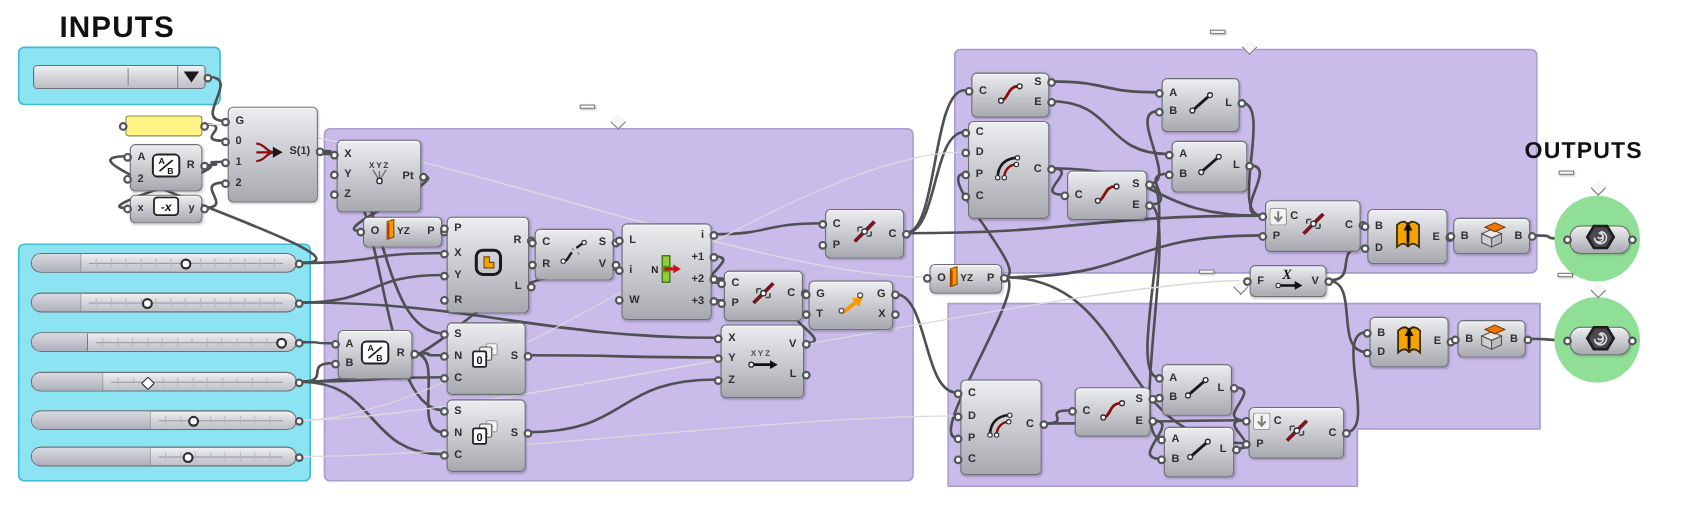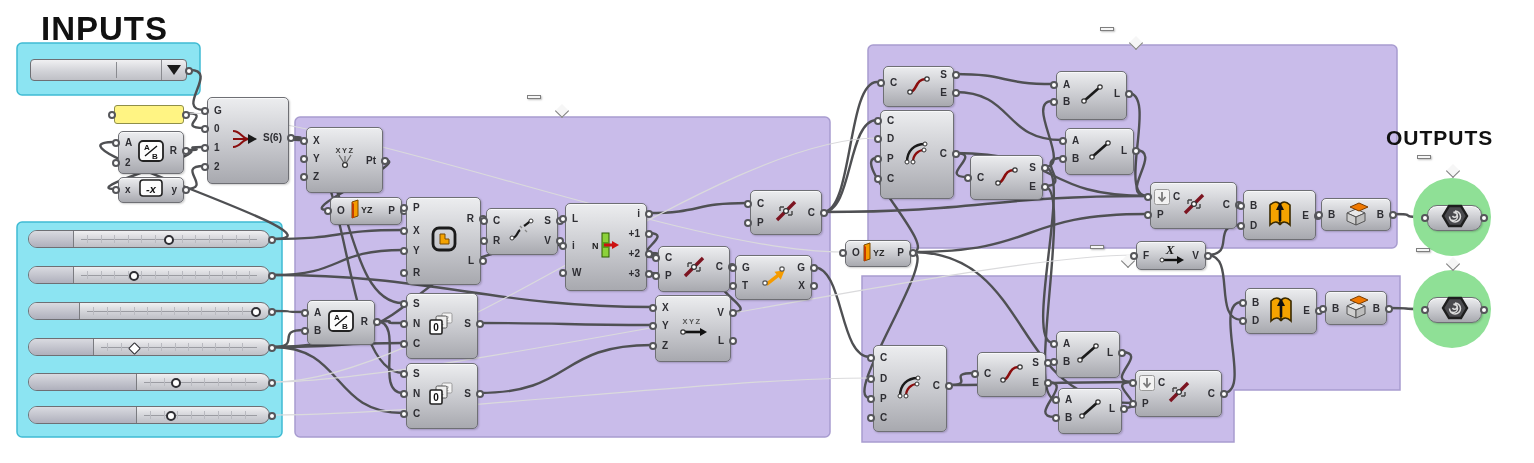--- a/index.html
+++ b/index.html
@@ -2,21 +2,21 @@
 <html><head>
 <meta charset="utf-8">
 <style>
   html,body{margin:0;padding:0;background:#fff;}
   #canvas{position:relative;width:1534px;height:463px;background:#ffffff;overflow:hidden;
           font-family:"Liberation Sans",sans-serif;}
   #groups-svg,#wires-svg{position:absolute;left:0;top:0;width:1534px;height:463px;}
   #groups-svg{z-index:1;} #wires-svg{z-index:2;}
   #nodes{position:absolute;left:0;top:0;width:100%;height:100%;z-index:3;}
   .heading{position:absolute;color:#111;font-weight:600;z-index:6;letter-spacing:1px;}
-  #h-inputs{left:41px;top:10px;font-size:33px;}
+  #h-inputs{left:54px;top:10px;font-size:27px;}
   #h-outputs{left:1386px;top:126px;font-size:21px;}
   .comp{position:absolute;background:linear-gradient(180deg,#ECEDEF 0%,#C7C8CD 55%,#A8A9AF 100%);
         border:1px solid #6E6F74;border-radius:5px;z-index:5;
         box-shadow:inset 0 1px 0 rgba(255,255,255,.65),1px 1px 2px rgba(0,0,0,.2);}
   .capsule{border-radius:10px;}
   .portlabel{position:absolute;font-size:10px;font-weight:700;color:#2E2E33;height:14px;line-height:14px;}
   .portlabel.in{left:6px;} .portlabel.out{right:6px;text-align:right;}
   .nub{position:absolute;width:8px;height:8px;border-radius:50%;background:#fff;
        border:2px solid #55565A;box-sizing:border-box;z-index:6;}
   .nub.in{left:-7px;} .nub.out{right:-7px;}
@@ -133,21 +133,21 @@
   <div id="nodes">
       <div class="comp" style="left: 207px; top: 97px; width: 80px; height: 85px;">
         <span class="portlabel in" style="top: 6px;">G</span>
         <div class="nub in" style="top: 9px;"></div>
         <span class="portlabel in" style="top: 24px;">0</span>
         <div class="nub in" style="top: 27px;"></div>
         <span class="portlabel in" style="top: 43px;">1</span>
         <div class="nub in" style="top: 46px;"></div>
         <span class="portlabel in" style="top: 62px;">2</span>
         <div class="nub in" style="top: 65px;"></div>
-        <span class="portlabel out" style="top: 33px;">S(6)</span>
+        <span class="portlabel out" style="top: 33px;">S(1)</span>
         <div class="nub out" style="top: 36px;"></div>
         <span class="icon" style="left: 22px; transform: translate(0px, -50%);"><svg width="30" height="22">
             <path d="M3 3 C11 3 12 11 19 11 M3 11 H19 M3 19 C11 19 12 11 19 11" fill="none" stroke="#8A0D0D" stroke-width="2"></path>
             <path d="M18 6 L27 11 L18 16 Z" fill="#1A1A1A"></path>
           </svg></span>
       </div>
       <div class="comp" style="left: 118px; top: 131px; width: 64px; height: 41px;">
         <span class="portlabel in" style="top: 4px;">A</span>
         <div class="nub in" style="top: 7px;"></div>
         <span class="portlabel in" style="top: 24px;">2</span>

